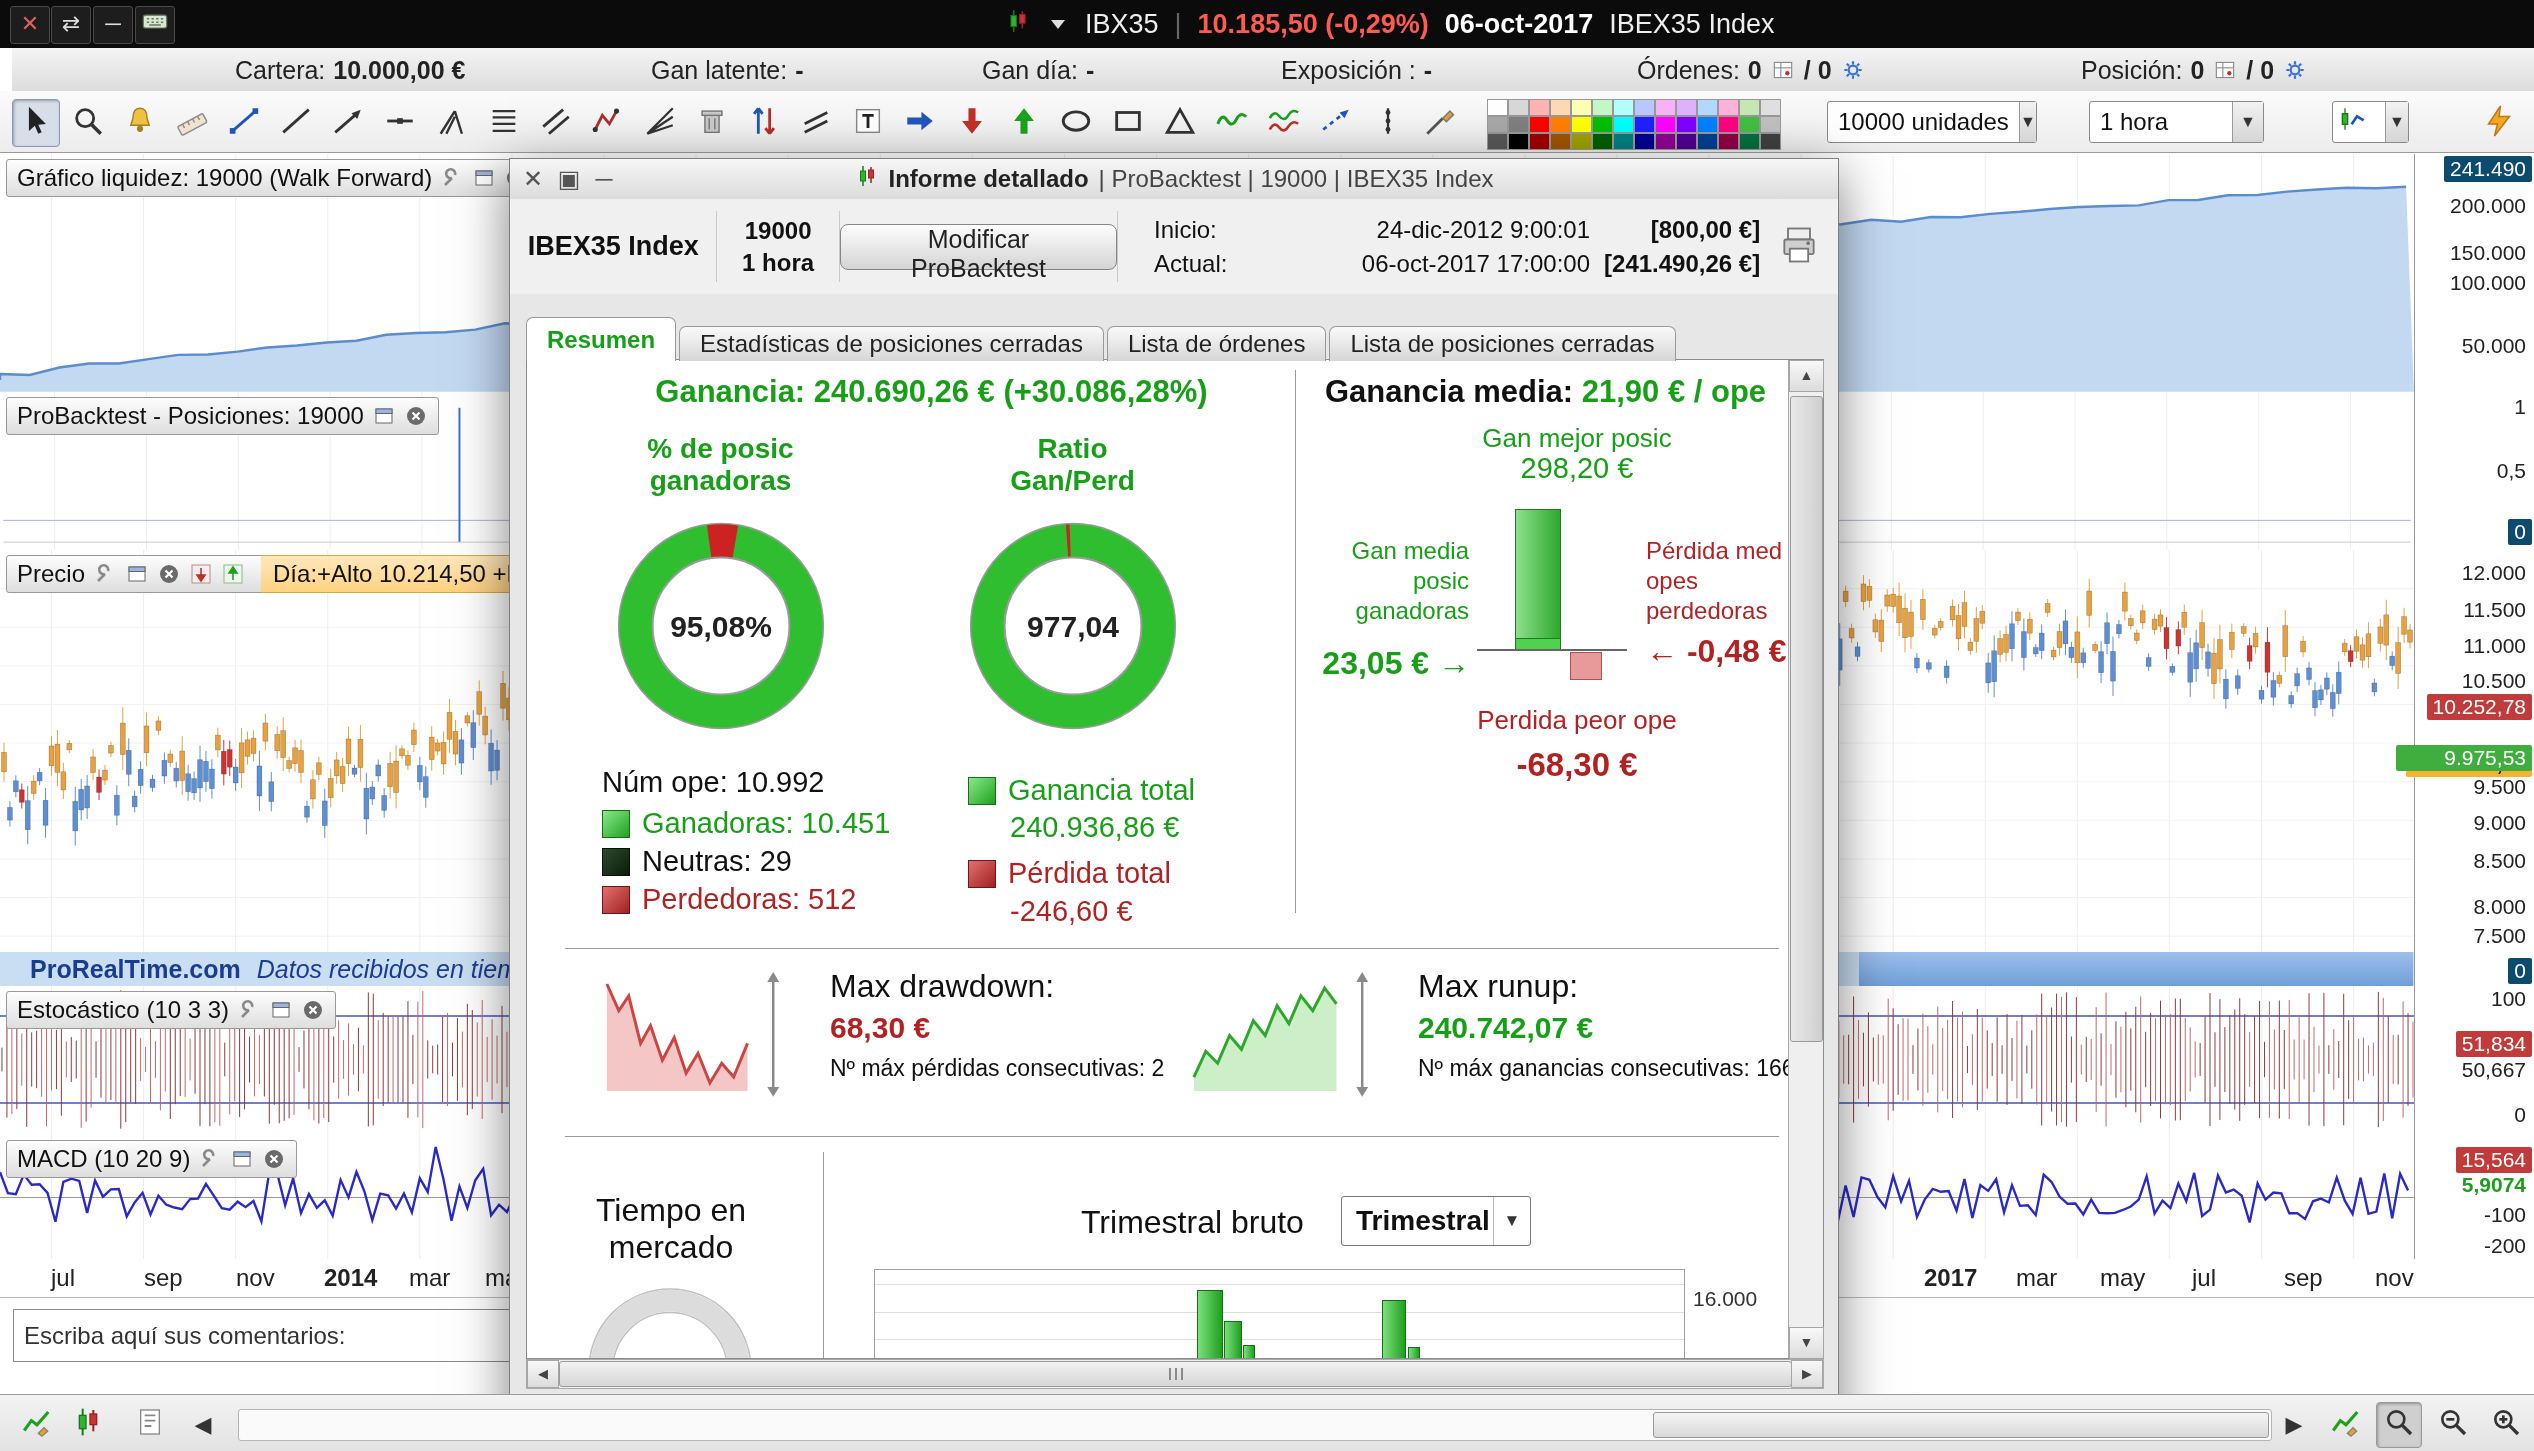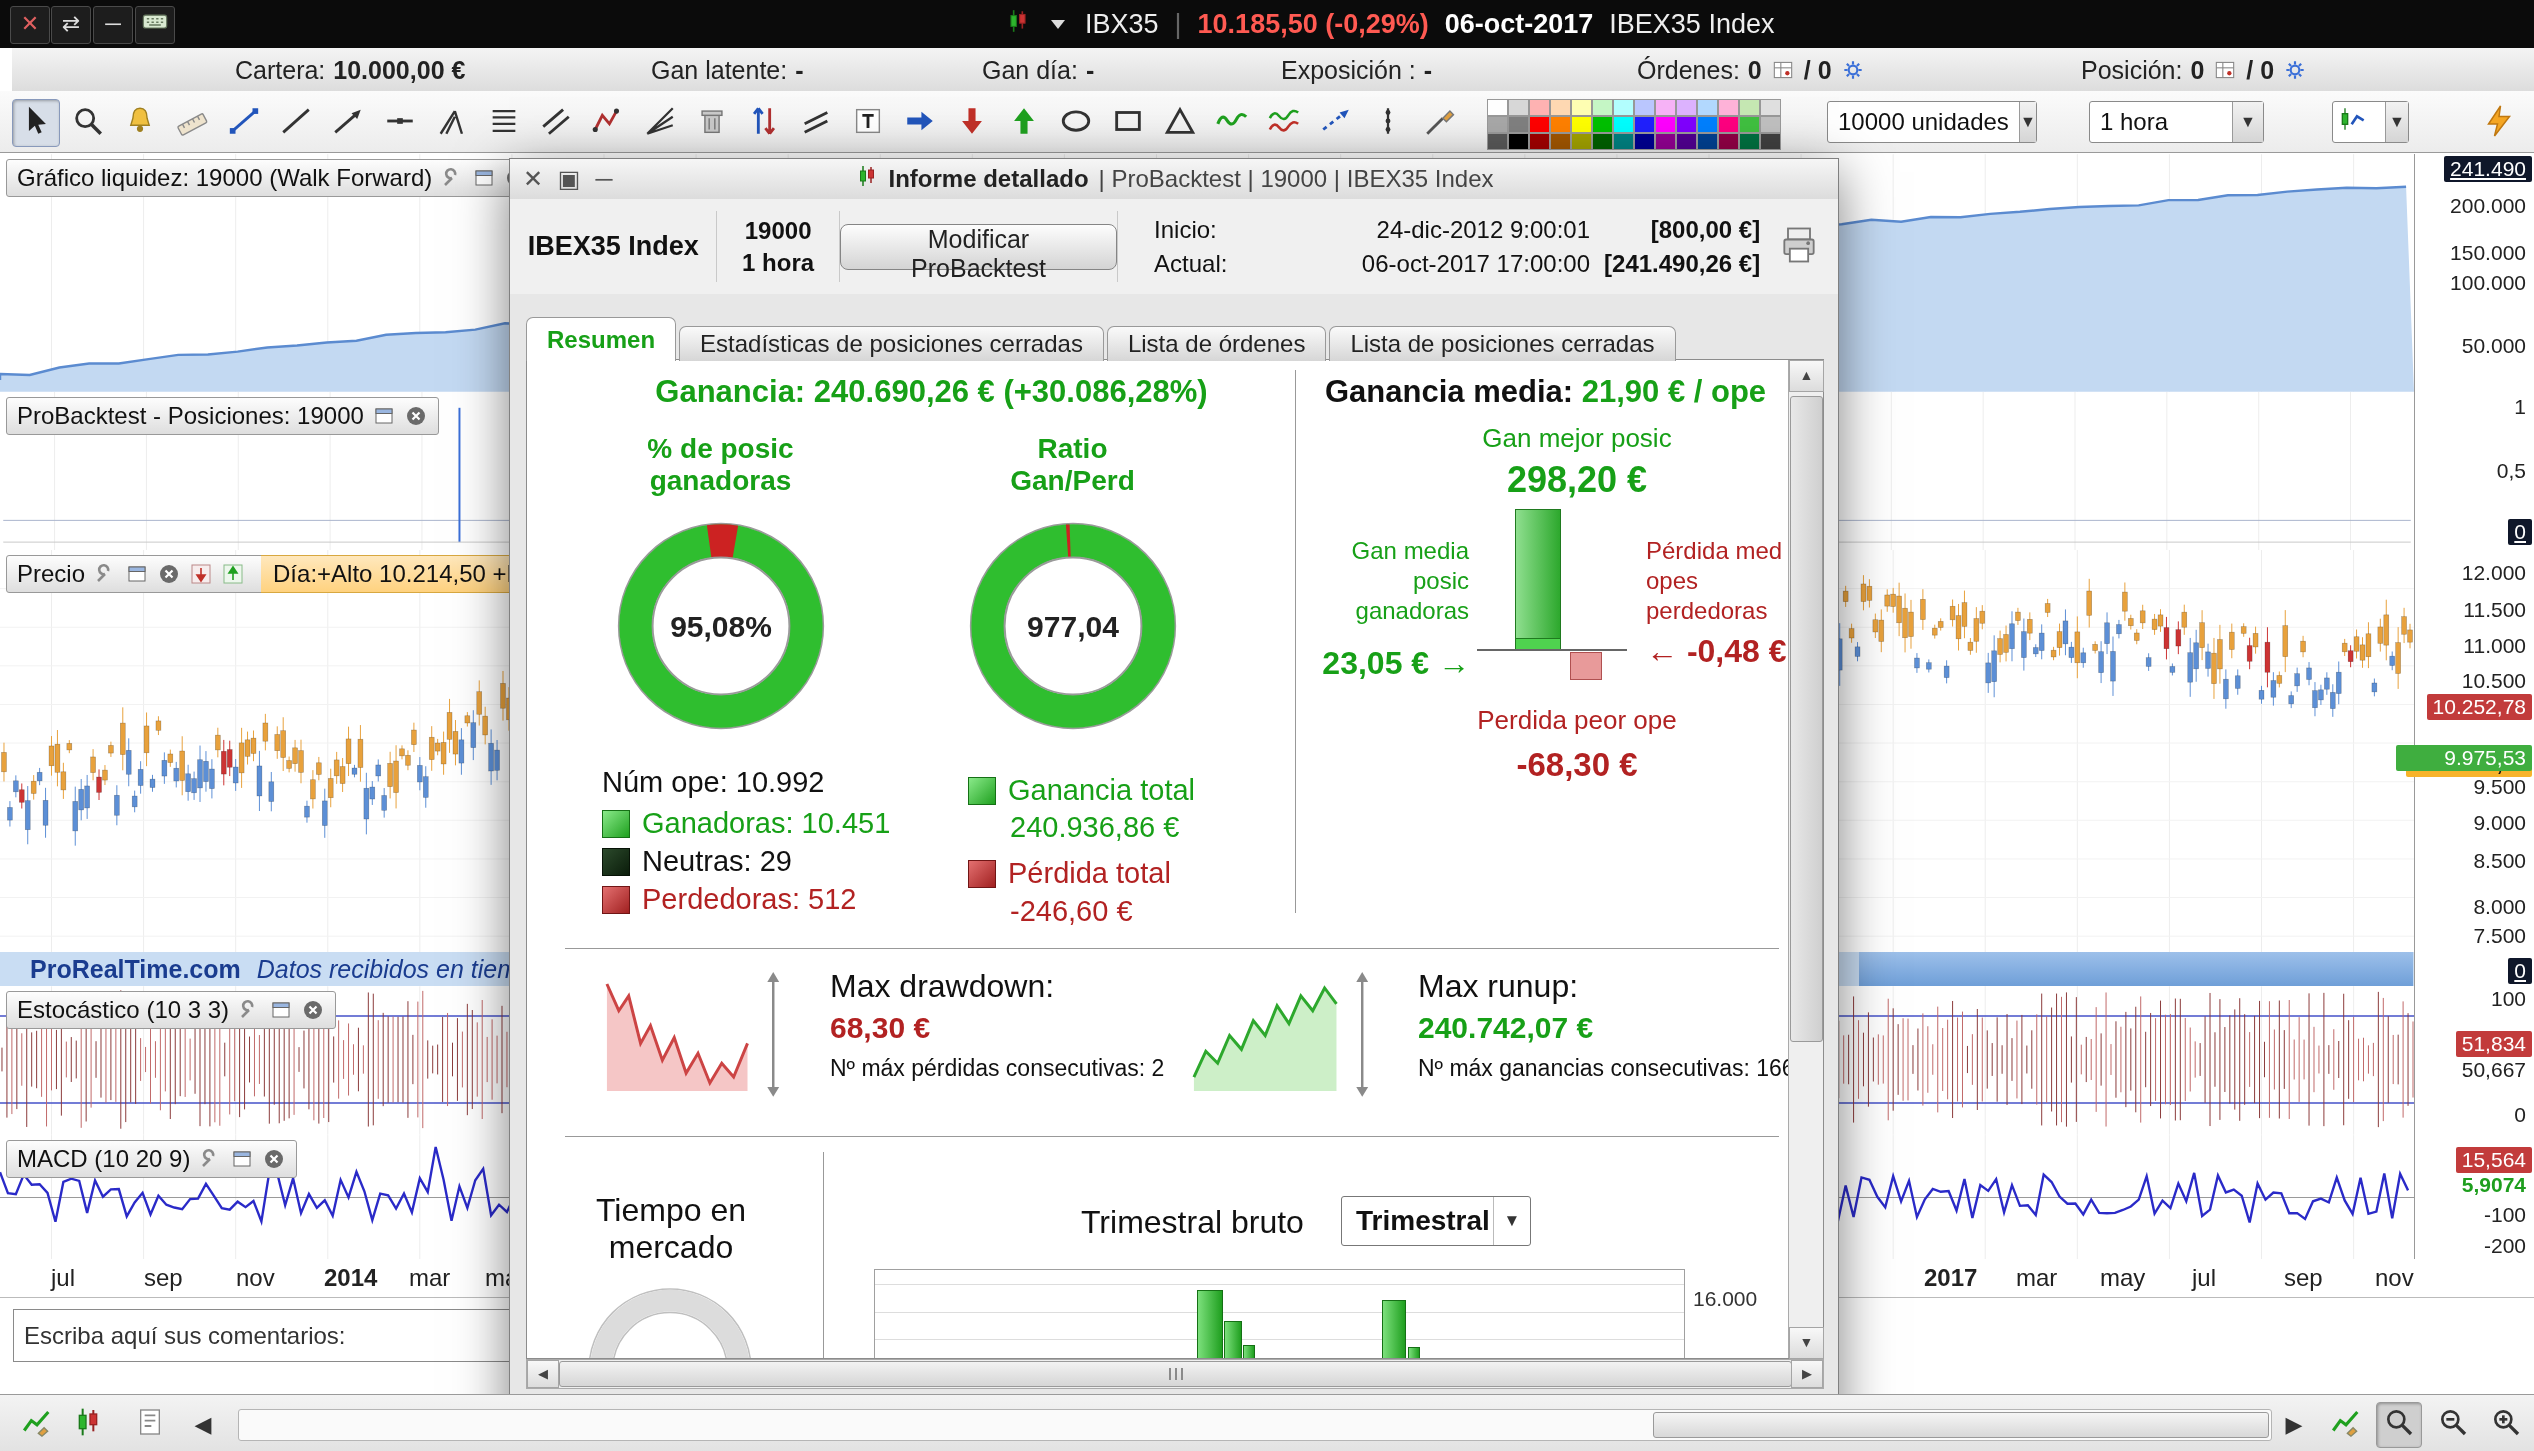--- a/index.html
+++ b/index.html
@@ -46,21 +46,21 @@
   .day-chip{position:absolute;left:0;top:0;height:36px;display:flex;align-items:center;padding:0 12px;
             background:linear-gradient(#ffe8bd,#ffd27f);border:1px solid #d8a840;border-left:none;font-size:24px;white-space:nowrap;}
   #watermark{position:absolute;left:0;top:952px;width:2534px;height:34px;background:#c9ddf3;border-bottom:1px solid #999;
              display:flex;align-items:center;font-size:25px;color:#1a3c8f;}
   #wm-dark{position:absolute;left:1859px;top:0;width:554px;height:34px;background:linear-gradient(#9dc0ea,#6f9fd8);}
   #axisrow{position:absolute;left:0;top:1259px;width:2534px;height:38px;background:#fff;border-bottom:1px solid #bbb;}
   .axis-lb{position:absolute;top:5px;font-size:24px;color:#222;}
   .axis-lb.bold{font-weight:bold;}
   #scale-col{position:absolute;left:2414px;top:154px;width:121px;height:1105px;background:#fff;border-left:1px solid #999;z-index:4;}
   .scale-lb{position:absolute;right:4px;height:26px;line-height:26px;padding:0 6px;font-size:21px;color:#222;border-radius:2px;white-space:nowrap;}
-  .scale-lb.blue{background:#0f172a;color:#fff;text-decoration:underline;}
+  .scale-lb.blue{background:#0c4a6e;color:#fff;}
   .scale-lb.red{background:#c23b3b;color:#fff;}
   .scale-lb.orange{background:#f7b32b;color:#111;font-weight:bold;}
   .scale-lb.green{background:#3fae3f;color:#fff;padding-left:48px;}
   .scale-lb.greentext{color:#1e9e1e;font-weight:bold;}
   #comments-box{position:absolute;left:13px;top:1309px;width:491px;height:51px;background:#fff;border:1px solid #8a8a8a;
                 font-size:24px;color:#333;display:flex;align-items:center;padding:0 10px;}
 
   
   #bottombar{position:absolute;left:0;top:1394px;width:2534px;height:57px;background:linear-gradient(#f3f3f3,#e2e2e2);
              border-top:1px solid #9a9a9a;z-index:40;}
@@ -2265,21 +2265,21 @@
         <div class="abs green" style="left:483px;top:451px;font-size:29px;">240.936,86 €</div>
         <div class="legend-row" style="left:441px;top:497px;">
           <span class="sq r"></span>
           <span class="red">Pérdida total</span>
         </div>
         <div class="abs red" style="left:483px;top:535px;font-size:29px;">-246,60 €</div>
 
         <div class="divline" style="left:768px;top:10px;width:1px;height:543px;"></div>
 
         <div class="abs green ctr" style="left:931px;top:63px;width:238px;font-size:26px;">Gan mejor posic</div>
-        <div class="abs green ctr" style="left:931px;top:99px;width:238px;font-size:36px;font-weight:bold;">298,20 €</div>
+        <div class="abs green ctr" style="left:931px;top:92px;width:238px;font-size:29px;font-weight:normal;">298,20 €</div>
 
         <div class="abs" style="left:950px;top:149px;width:198px;height:178px;">
           <div class="abs" style="left:38px;top:0;width:44px;height:139px;background:linear-gradient(90deg,#8fdf8f,#2da82d);border:1px solid #1f7a1f;"></div>
           <div class="abs" style="left:38px;top:129px;width:44px;height:10px;background:#4fd34f;border:1px solid #1f7a1f;"></div>
           <div class="abs" style="left:0;top:140px;width:150px;height:2px;background:#666;"></div>
           <div class="abs" style="left:93px;top:143px;width:30px;height:26px;background:#e89a9a;border:1px solid #b05050;"></div>
         </div>
 
         <div class="abs green pre" style="left:752px;top:176px;width:190px;text-align:right;font-size:24px;line-height:30px;">Gan media
 posic

